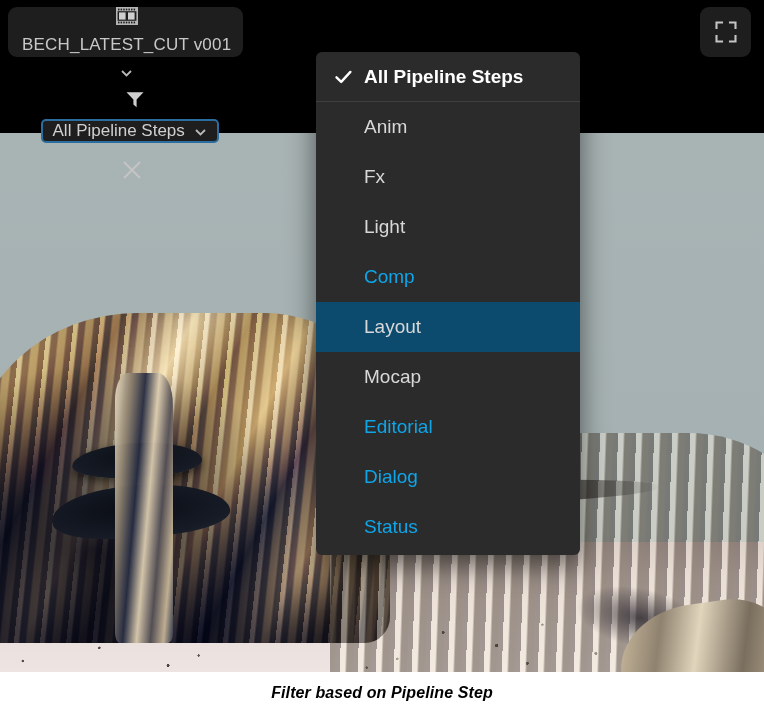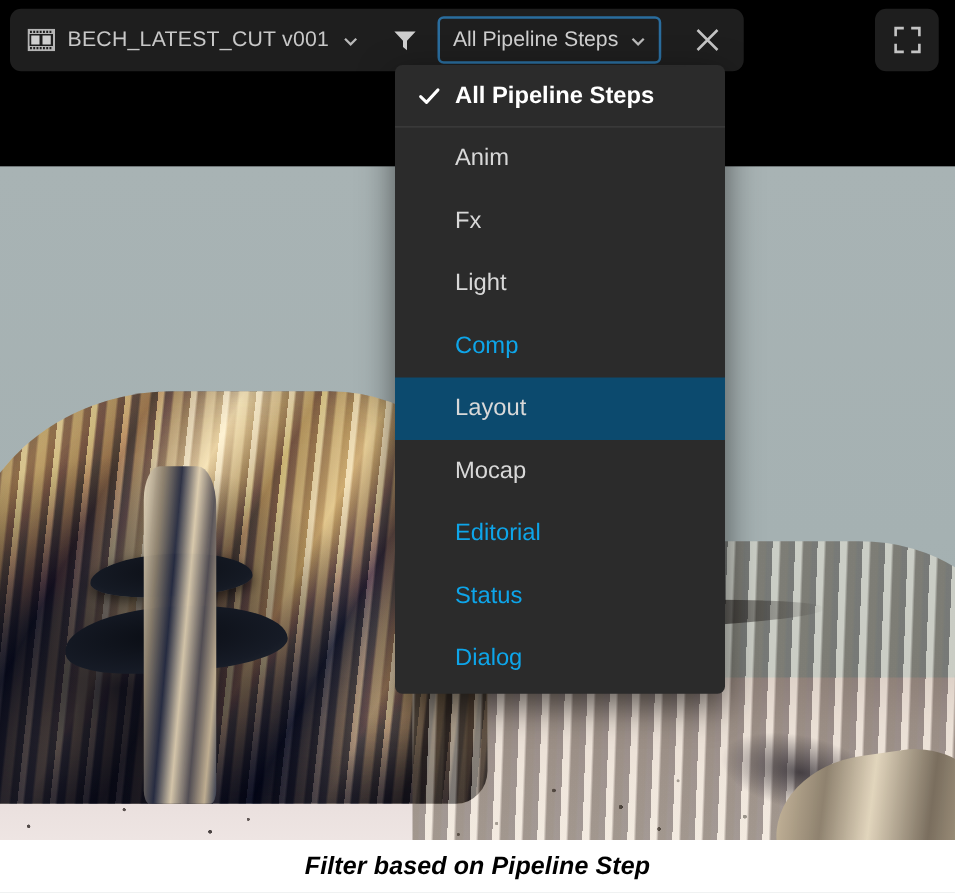--- a/index.html
+++ b/index.html
@@ -195,20 +195,21 @@
     z-index: 20;
   }
 
   .pill {
     position: absolute;
     top: 7px; height: 50px;
     background: #1e1e1e;
     border-radius: 9px;
     display: flex;
     align-items: center;
+    flex-direction: column;
   }
 
   .pill-main {
     left: 8px;
     padding: 0 12px 0 14px;
     gap: 10px;
   }
 
   .filmstrip {
     width: 22px; height: 18px;
@@ -330,21 +331,21 @@
   
   .caption {
     position: absolute;
     left: 0; top: 672px;
     width: 764px; height: 42px;
     background: #ffffff;
     display: flex;
     align-items: center;
     justify-content: center;
     color: #000000;
-    font-size: 20px;
+    font-size: 16px;
     font-style: italic;
     font-weight: bold;
     letter-spacing: .1px;
   }
 </style>
 </head>
 <body>
 
 <div id="app">
 
@@ -469,23 +470,23 @@
     <div class="menu-item bright">
       <span>Mocap</span>
     </div>
 
 
     <div class="menu-item dimmed">
       <span>Editorial</span>
     </div>
 
     <div class="menu-item dimmed">
+      <span>Dialog</span>
+    </div>
+
+    <div class="menu-item dimmed">
       <span>Status</span>
     </div>
-
-    <div class="menu-item dimmed">
-      <span>Dialog</span>
-    </div>
   </div>
 
   <div class="caption">Filter based on Pipeline Step</div>
 
 </div>
 
 </body></html>

